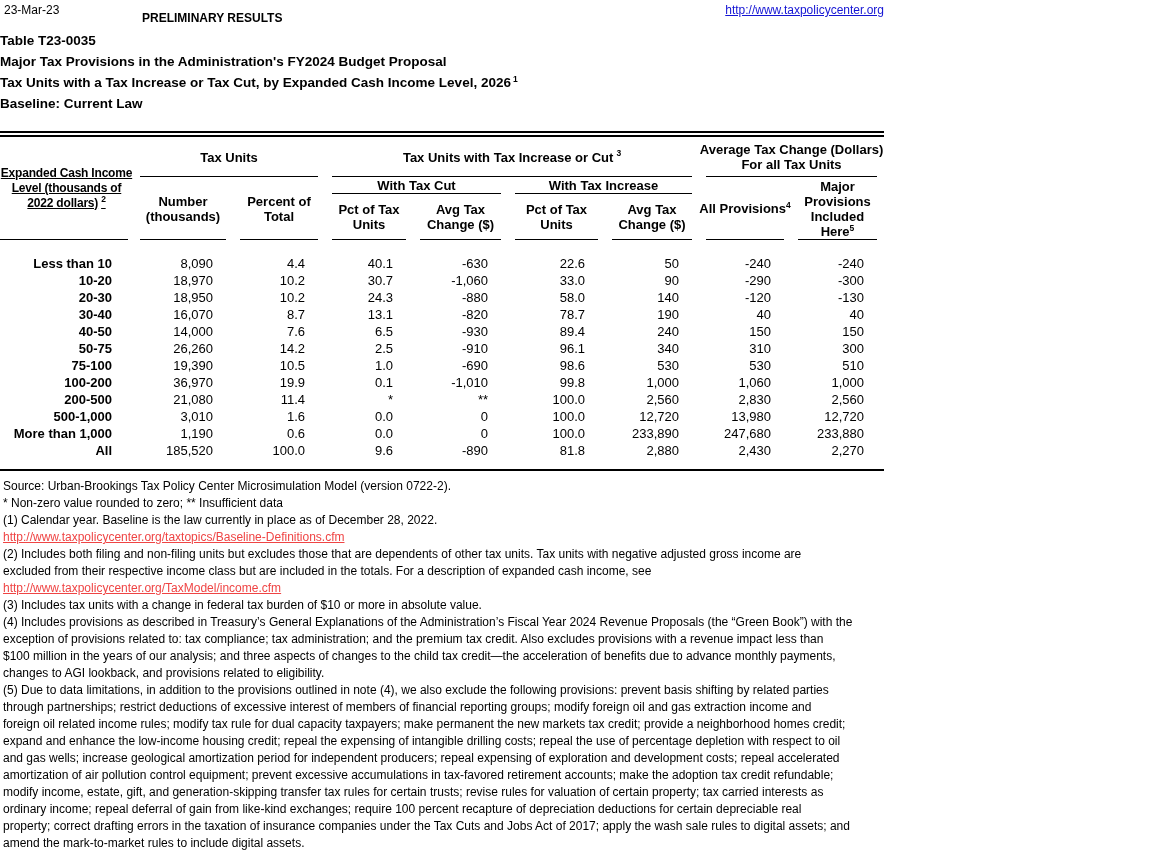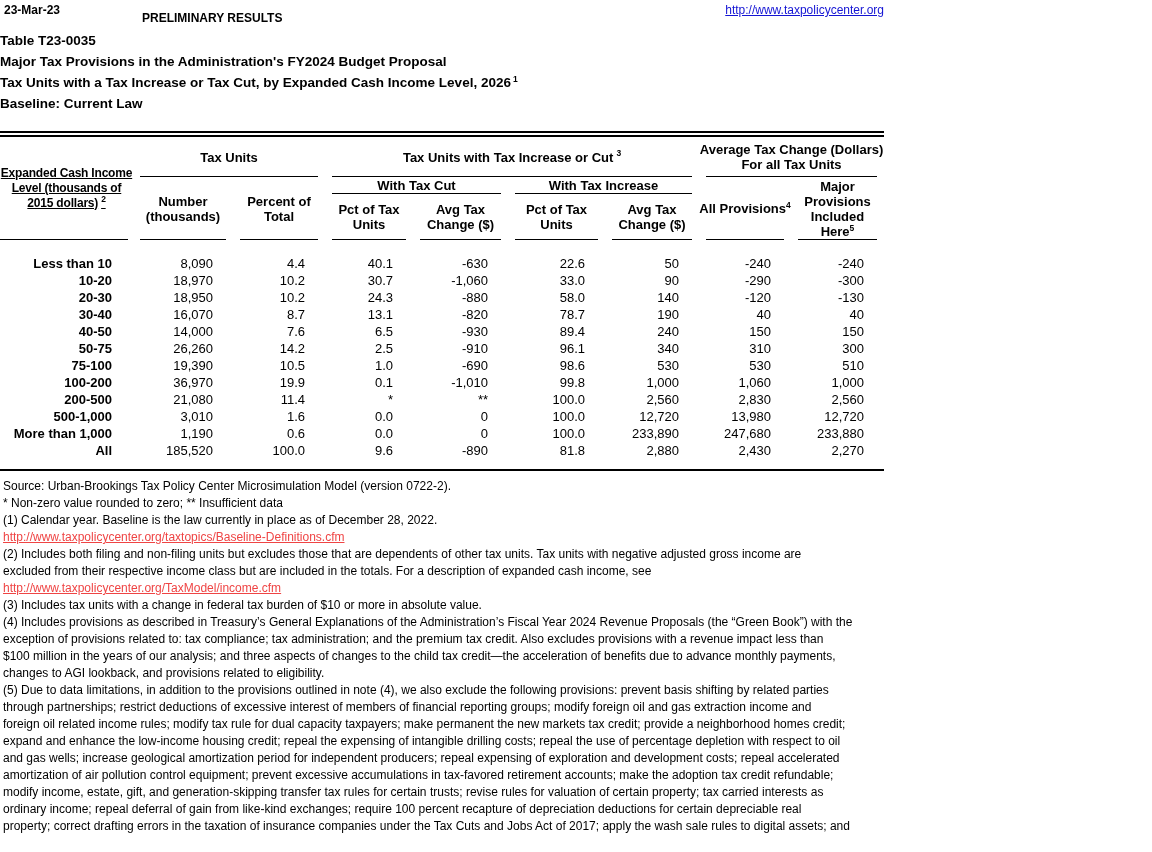--- a/index.html
+++ b/index.html
@@ -1,21 +1,21 @@
 <!DOCTYPE html>
 <html><head>
 <meta charset="utf-8">
 <style>
   html,body { margin:0; padding:0; background:#fff; }
   body { width:1152px; height:852px; font-family:"Liberation Sans","DejaVu Sans",sans-serif; color:#000; }
   .page { position:relative; width:1152px; height:852px; overflow:hidden; }
 
   
   .topbar { position:absolute; top:3px; left:0; width:884px; height:16px; font-size:12px; }
-  .topbar .date { position:absolute; left:4px; top:0;font-weight:bold; }
+  .topbar .date { position:absolute; left:4px; top:0; }
   .topbar .status { position:absolute; left:142px; top:8px; font-weight:bold; }
   .topbar .site-link { position:absolute; right:0; top:0; color:#1414d4; text-decoration:underline; cursor:pointer; }
 
   
   .titles { position:absolute; top:30px; left:0; width:884px; text-align:left; font-weight:bold; font-size:13.5px; }
   .titles div { line-height:21px; }
   sup { font-size:8.5px; vertical-align:super; line-height:0; }
   sup.gap { margin-left:3px; }
   sup.gap-sm { margin-left:2px; }
 
@@ -71,21 +71,21 @@
           <col style="width:97px">
         <col style="width:94px">
           <col style="width:92px">
           <col style="width:93px">
       </colgroup>
       <thead>
         <tr class="h1">
           <th class="stub u-full" rowspan="3">
             <div>Expanded Cash Income</div>
             <div>Level (thousands of</div>
-            <div><span>2015 dollars)</span><sup class="gap">2</sup></div>
+            <div><span>2022 dollars)</span><sup class="gap">2</sup></div>
           </th>
           <th class="u" colspan="2"><span>Tax Units</span></th>
           <th class="u" colspan="4"><span>Tax Units with Tax Increase or Cut</span><sup class="gap">3</sup></th>
           <th class="u" colspan="2">
             <div>Average Tax Change (Dollars)</div>
             <div>For all Tax Units</div>
           </th>
         </tr>
         <tr class="h2">
           <th class="u" rowspan="2">
@@ -279,15 +279,16 @@
       <div>changes to AGI lookback, and provisions related to eligibility.</div>
       <div>(5) Due to data limitations, in addition to the provisions outlined in note (4), we also exclude the following provisions: prevent basis shifting by related parties</div>
       <div>through partnerships; restrict deductions of excessive interest of members of financial reporting groups; modify foreign oil and gas extraction income and</div>
       <div>foreign oil related income rules; modify tax rule for dual capacity taxpayers; make permanent the new markets tax credit; provide a neighborhood homes credit;</div>
       <div>expand and enhance the low-income housing credit; repeal the expensing of intangible drilling costs; repeal the use of percentage depletion with respect to oil</div>
       <div>and gas wells; increase geological amortization period for independent producers; repeal expensing of exploration and development costs; repeal accelerated</div>
       <div>amortization of air pollution control equipment; prevent excessive accumulations in tax-favored retirement accounts; make the adoption tax credit refundable;</div>
       <div>modify income, estate, gift, and generation-skipping transfer tax rules for certain trusts; revise rules for valuation of certain property; tax carried interests as</div>
       <div>ordinary income; repeal deferral of gain from like-kind exchanges; require 100 percent recapture of depreciation deductions for certain depreciable real</div>
       <div>property; correct drafting errors in the taxation of insurance companies under the Tax Cuts and Jobs Act of 2017; apply the wash sale rules to digital assets; and</div>
+      <div>amend the mark-to-market rules to include digital assets.</div>
     </div>
 
 </div>
 
 </body></html>

